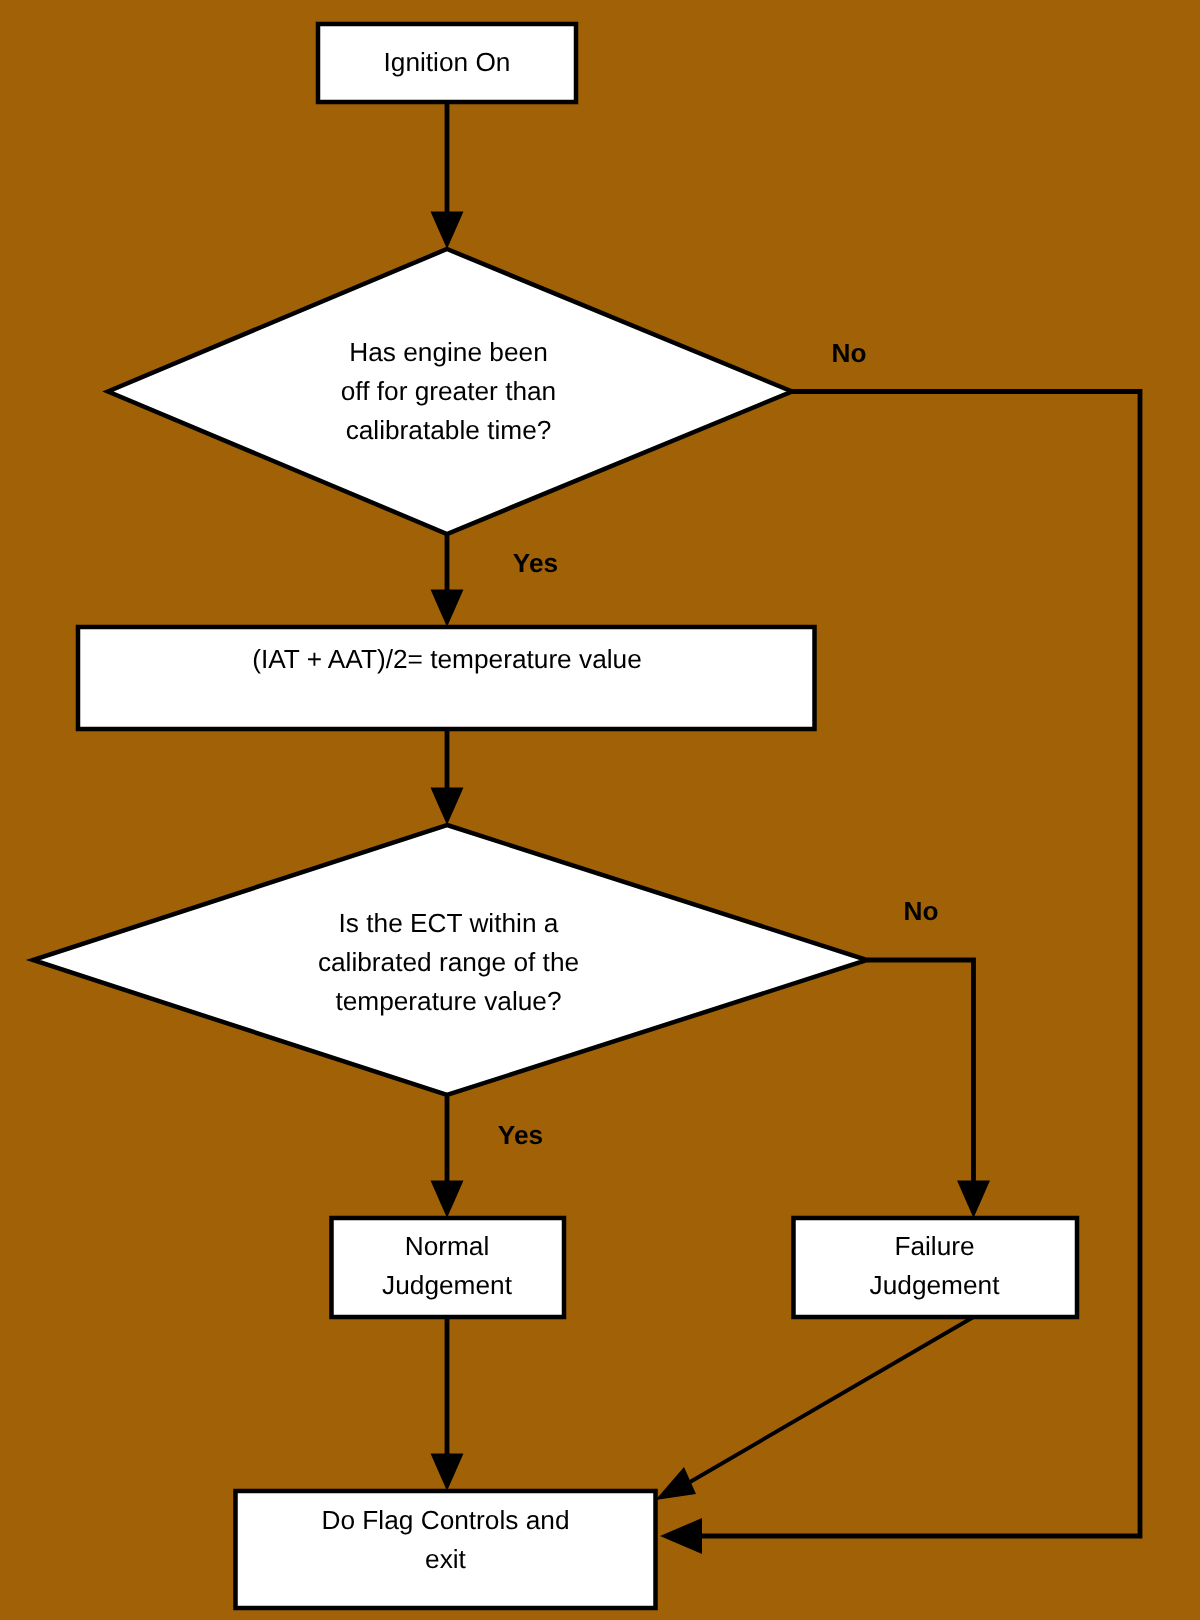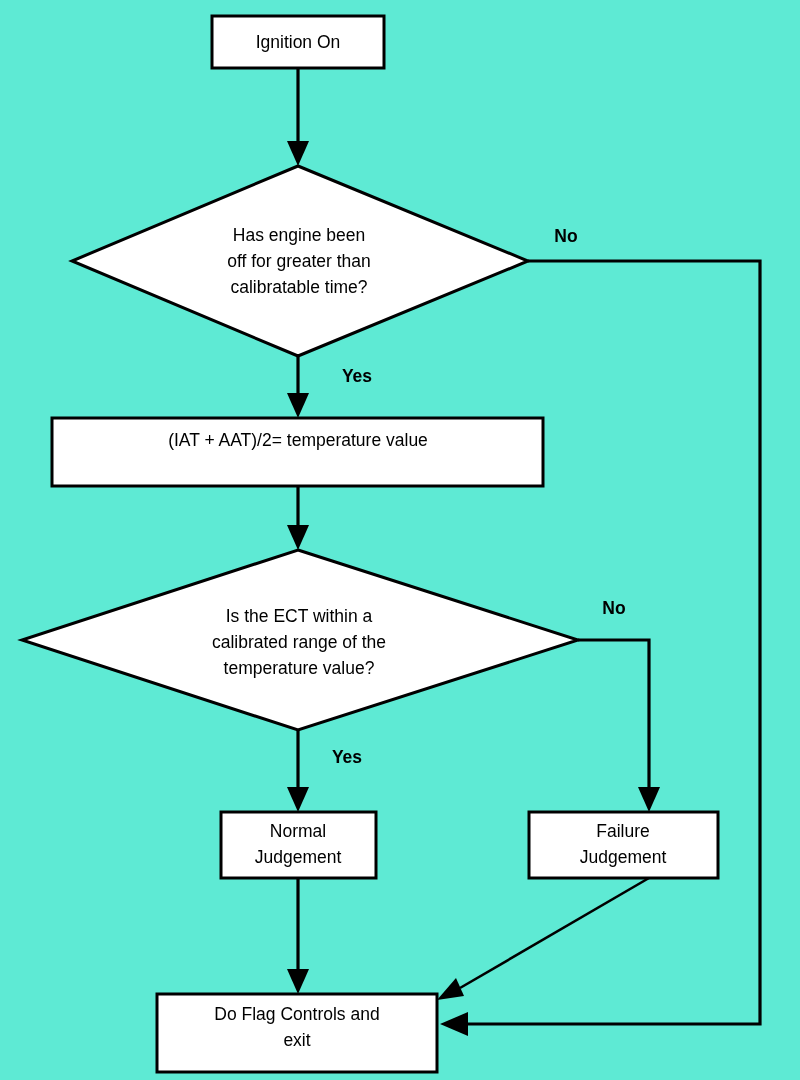--- a/index.html
+++ b/index.html
@@ -10,21 +10,21 @@
   body {
     width: 800px;
     height: 1080px;
     font-family: "Liberation Sans", sans-serif;
     overflow: hidden;
   }
   #flowchart-root {
     position: relative;
     width: 800px;
     height: 1080px;
-    background: #5eead4;
+    background: #a16207;
   }
   svg.flow-canvas {
     display: block;
     width: 800px;
     height: 1080px;
   }
   .shape-outline {
     fill: #ffffff;
     stroke: #000000;
     stroke-width: 3;

